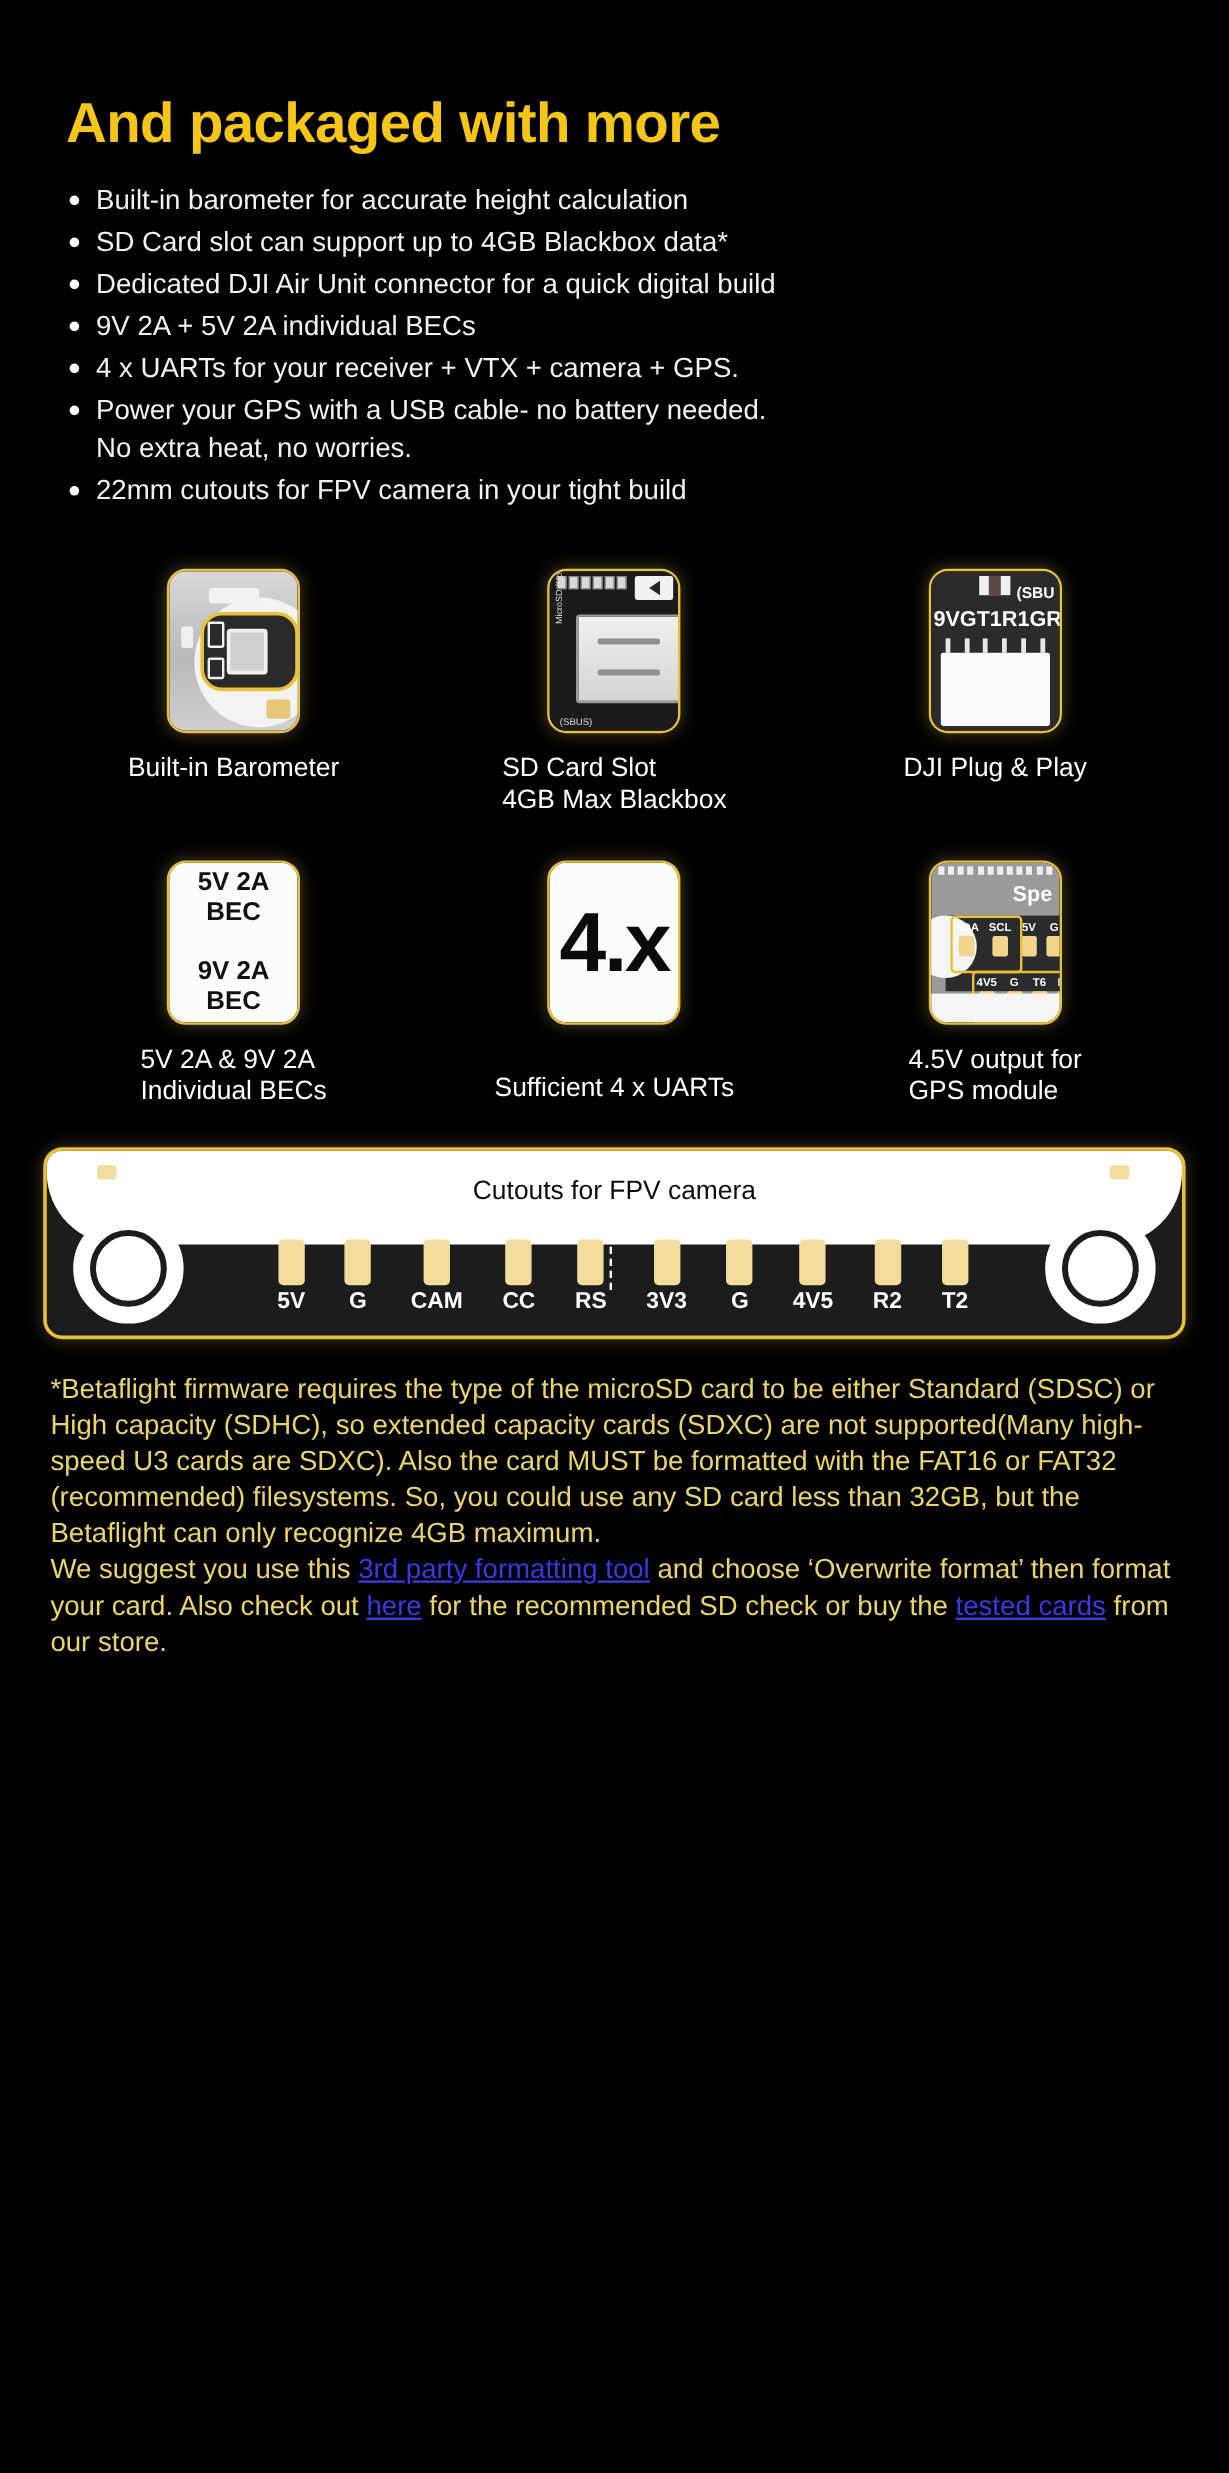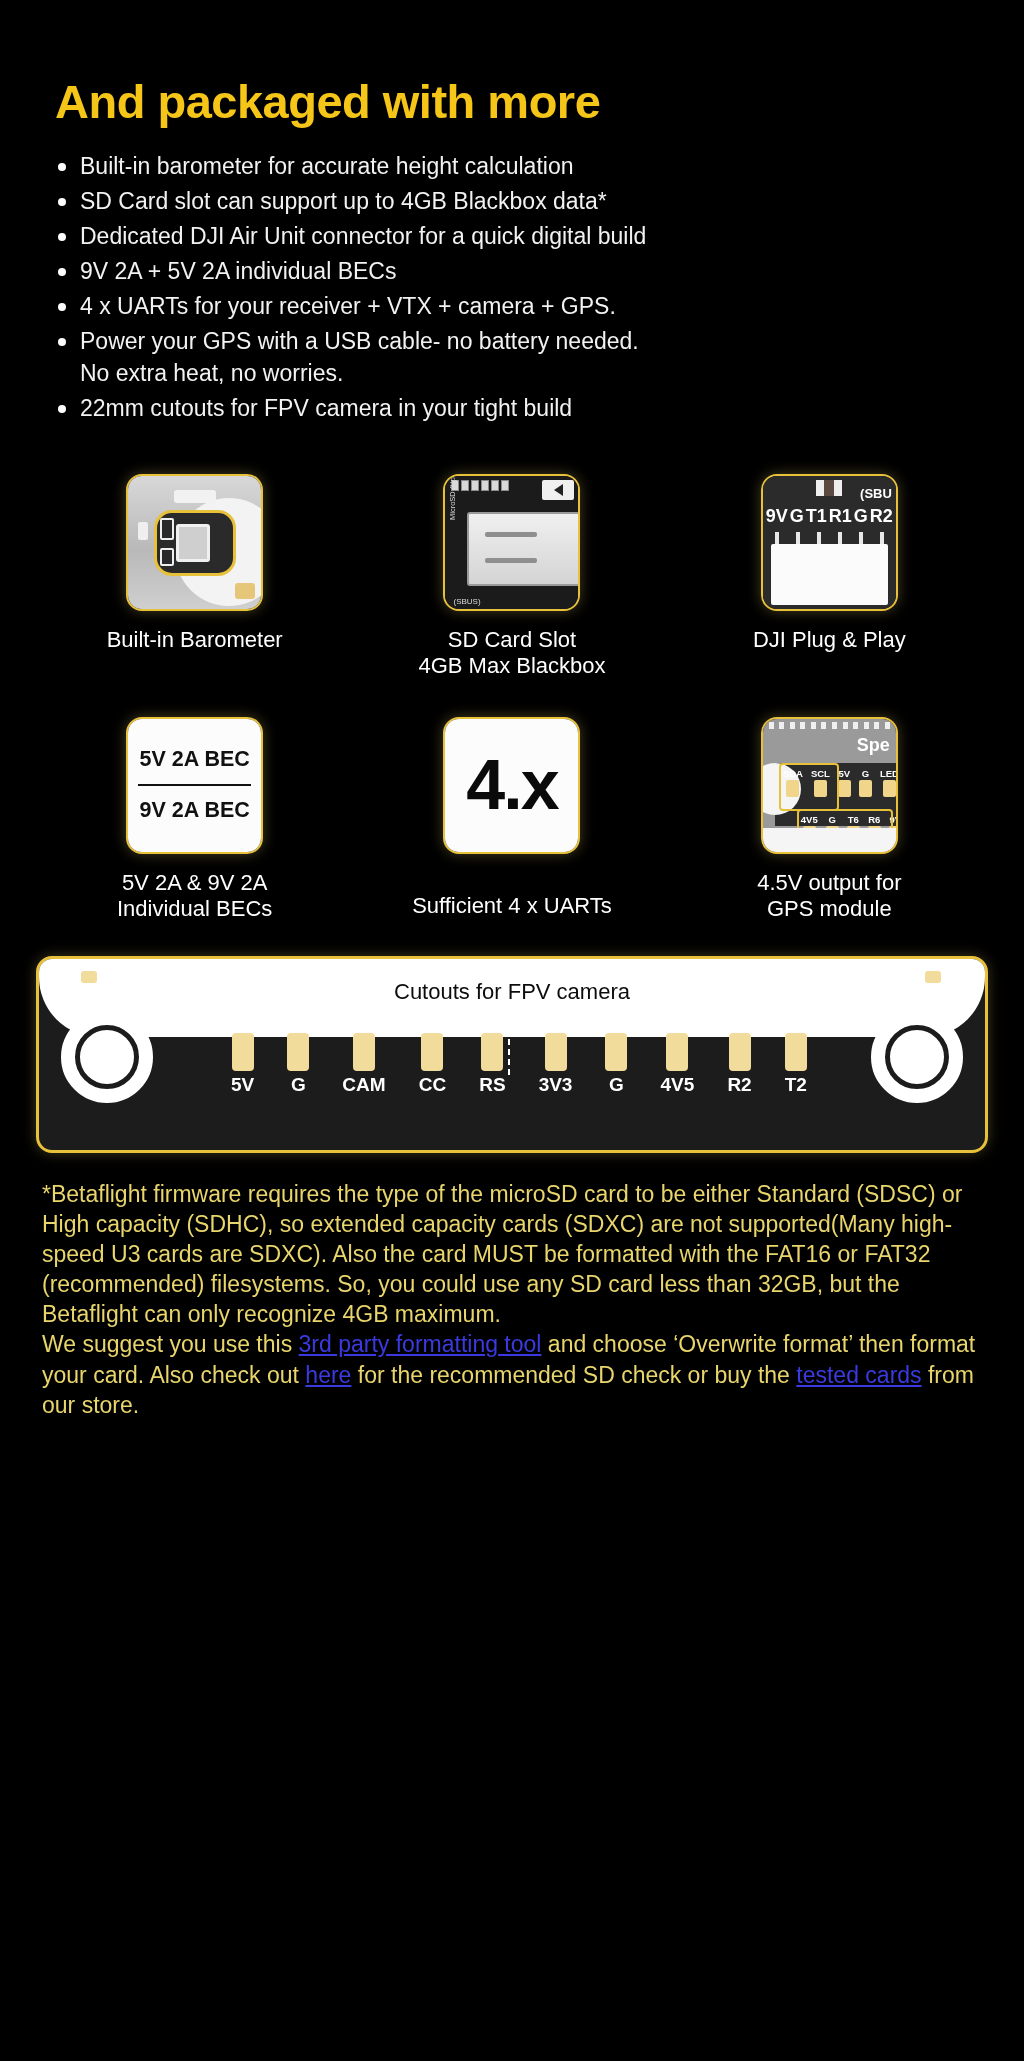--- a/index.html
+++ b/index.html
@@ -61,34 +61,33 @@
     grid-template-columns: repeat(3, 1fr);
     padding: 46px 36px 0 36px;
     row-gap: 6px;
   }
   .cell {
     display: flex;
     flex-direction: column;
     align-items: center;
   }
   .cardbox {
-    width: 137px;
+    width: 111px;
     height: 137px;
     border-radius: 16px;
     border: 2.5px solid #e8c13a;
     overflow: hidden;
     position: relative;
     background: #111;
     box-shadow: 0 0 14px rgba(255,225,120,0.28);
   }
   .caption {
     color: #ffffff;
     font-size: 22px;
     line-height: 1.18;
-    text-align: center;
     margin-top: 16px;
     white-space: pre-line;
   }
 
   
   .baro-bg {
     position: absolute; inset: 0;
     background: linear-gradient(180deg,#d8d8d8 0%, #b9b9b9 55%, #cfcfcf 100%);
   }
   .baro-white-tab {
@@ -253,21 +252,21 @@
   .gps-hi2 { left: 34px; top: 90px; width: 96px; height: 44px; }
   .gps-bottom {
     position: absolute; left: 0; right: 0; bottom: 0; height: 24px;
     background: #f5f5f5;
   }
 
   
   .fpv-wrap { padding: 34px 36px 0 36px; }
   .fpv {
     position: relative;
-    height: 197px;
+    height: 160px;
     border-radius: 16px;
     border: 3px solid #e8c13a;
     background: #1c1c1c;
     overflow: hidden;
     box-shadow: 0 0 14px rgba(255,225,120,0.25);
   }
   .fpv-white {
     position: absolute; left: 0; right: 0; top: 0; height: 78px;
     background: #ffffff;
     border-bottom-left-radius: 60px; border-bottom-right-radius: 60px;

